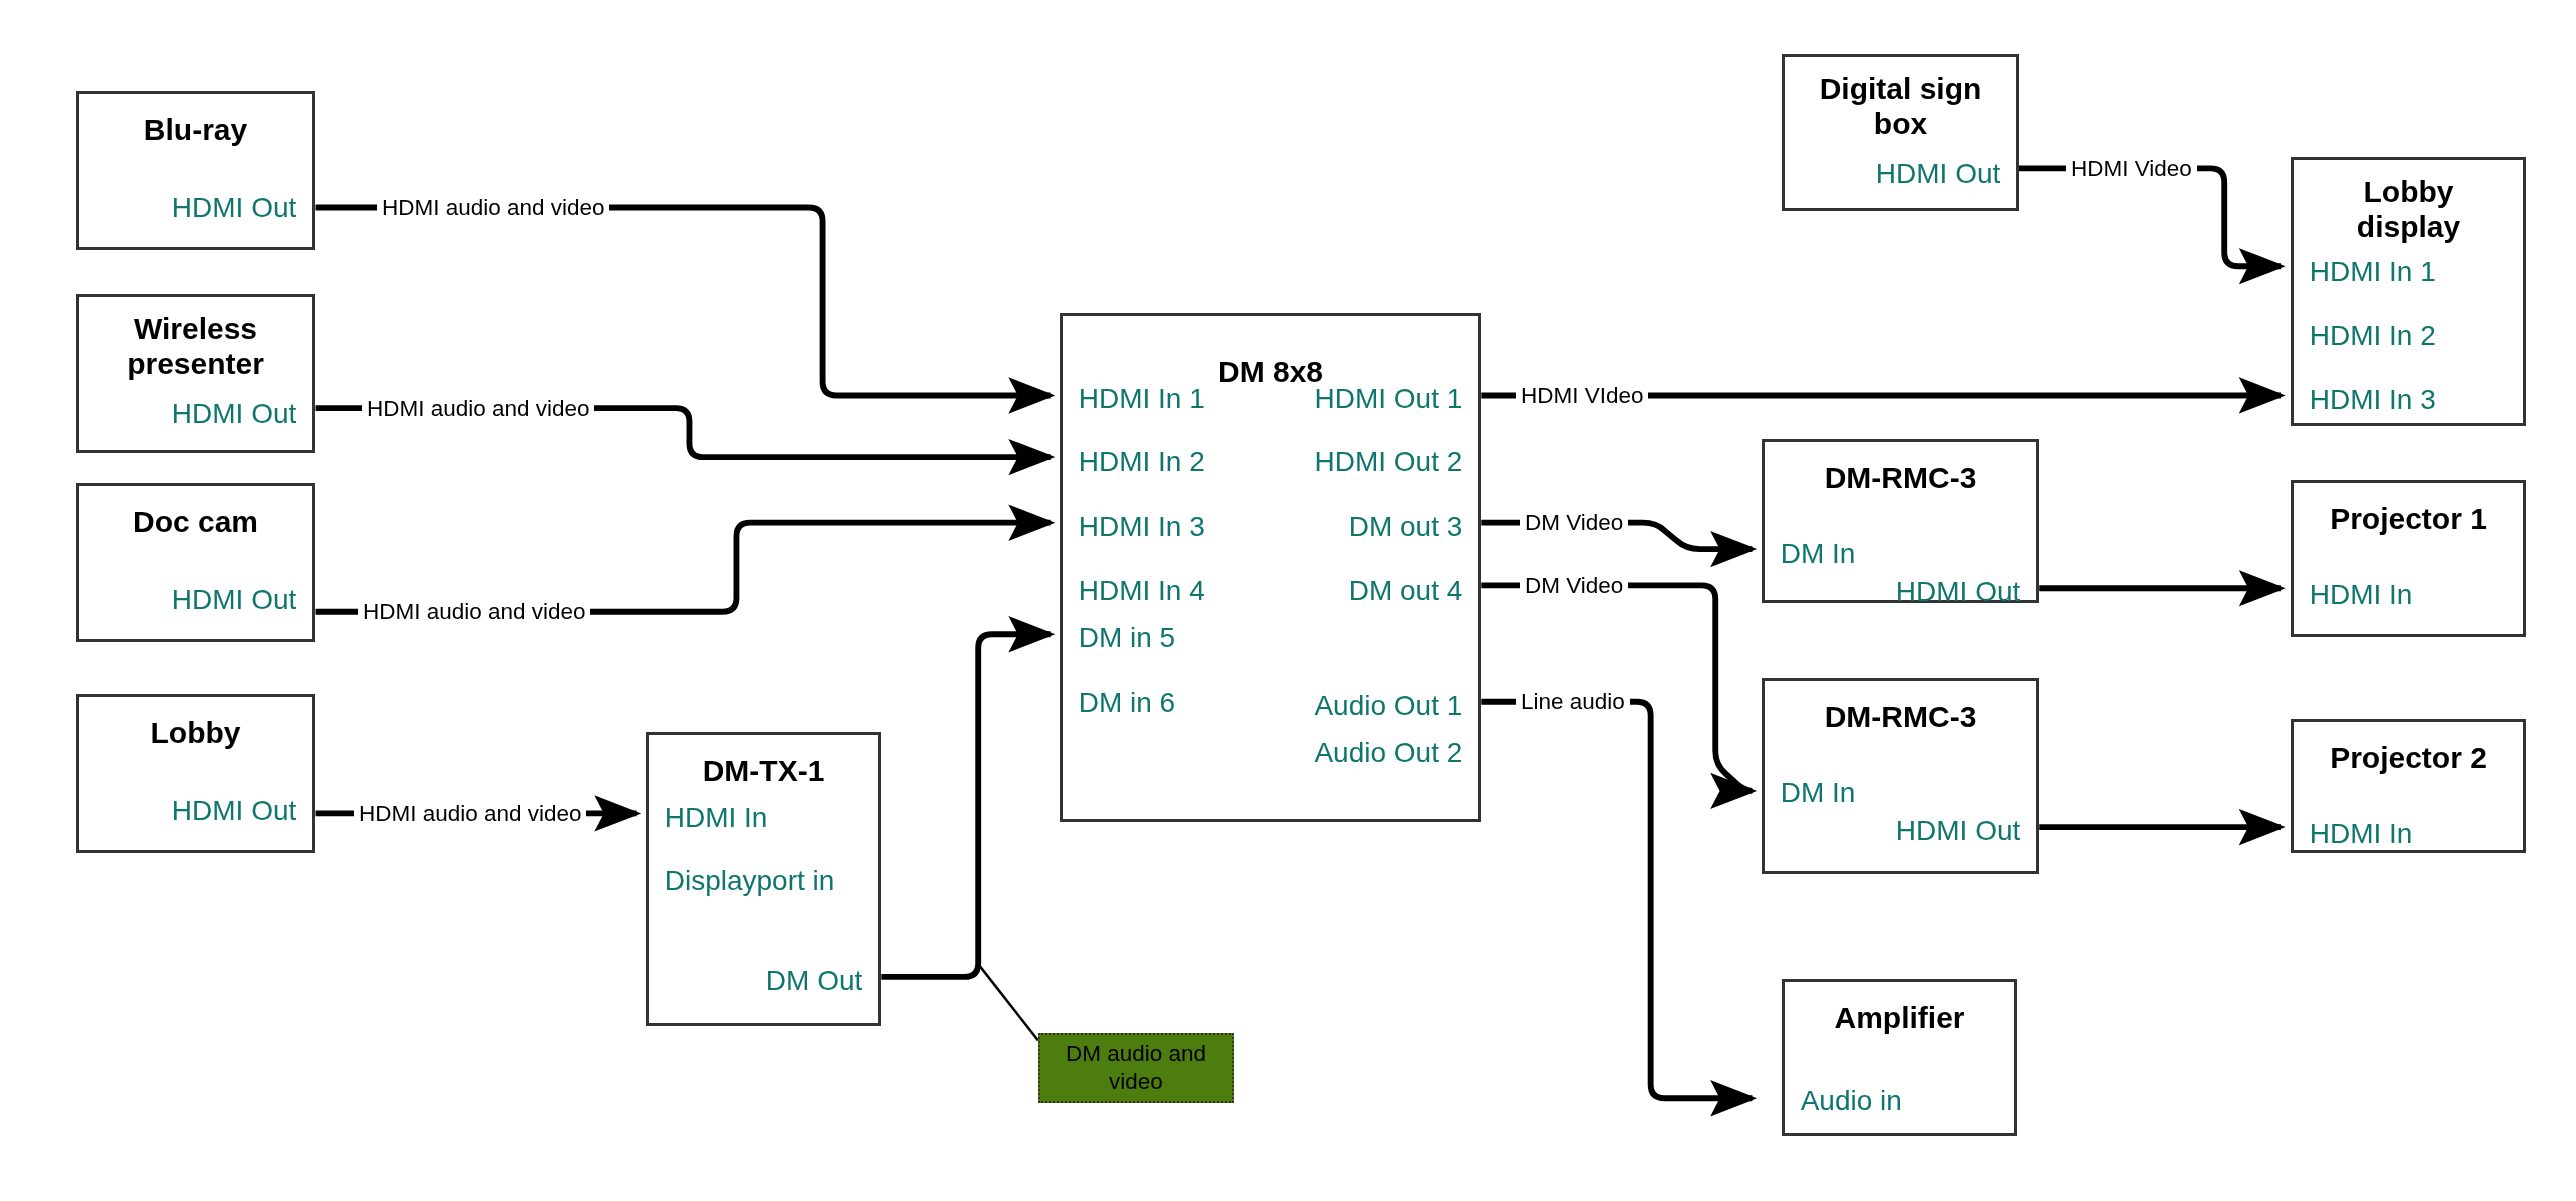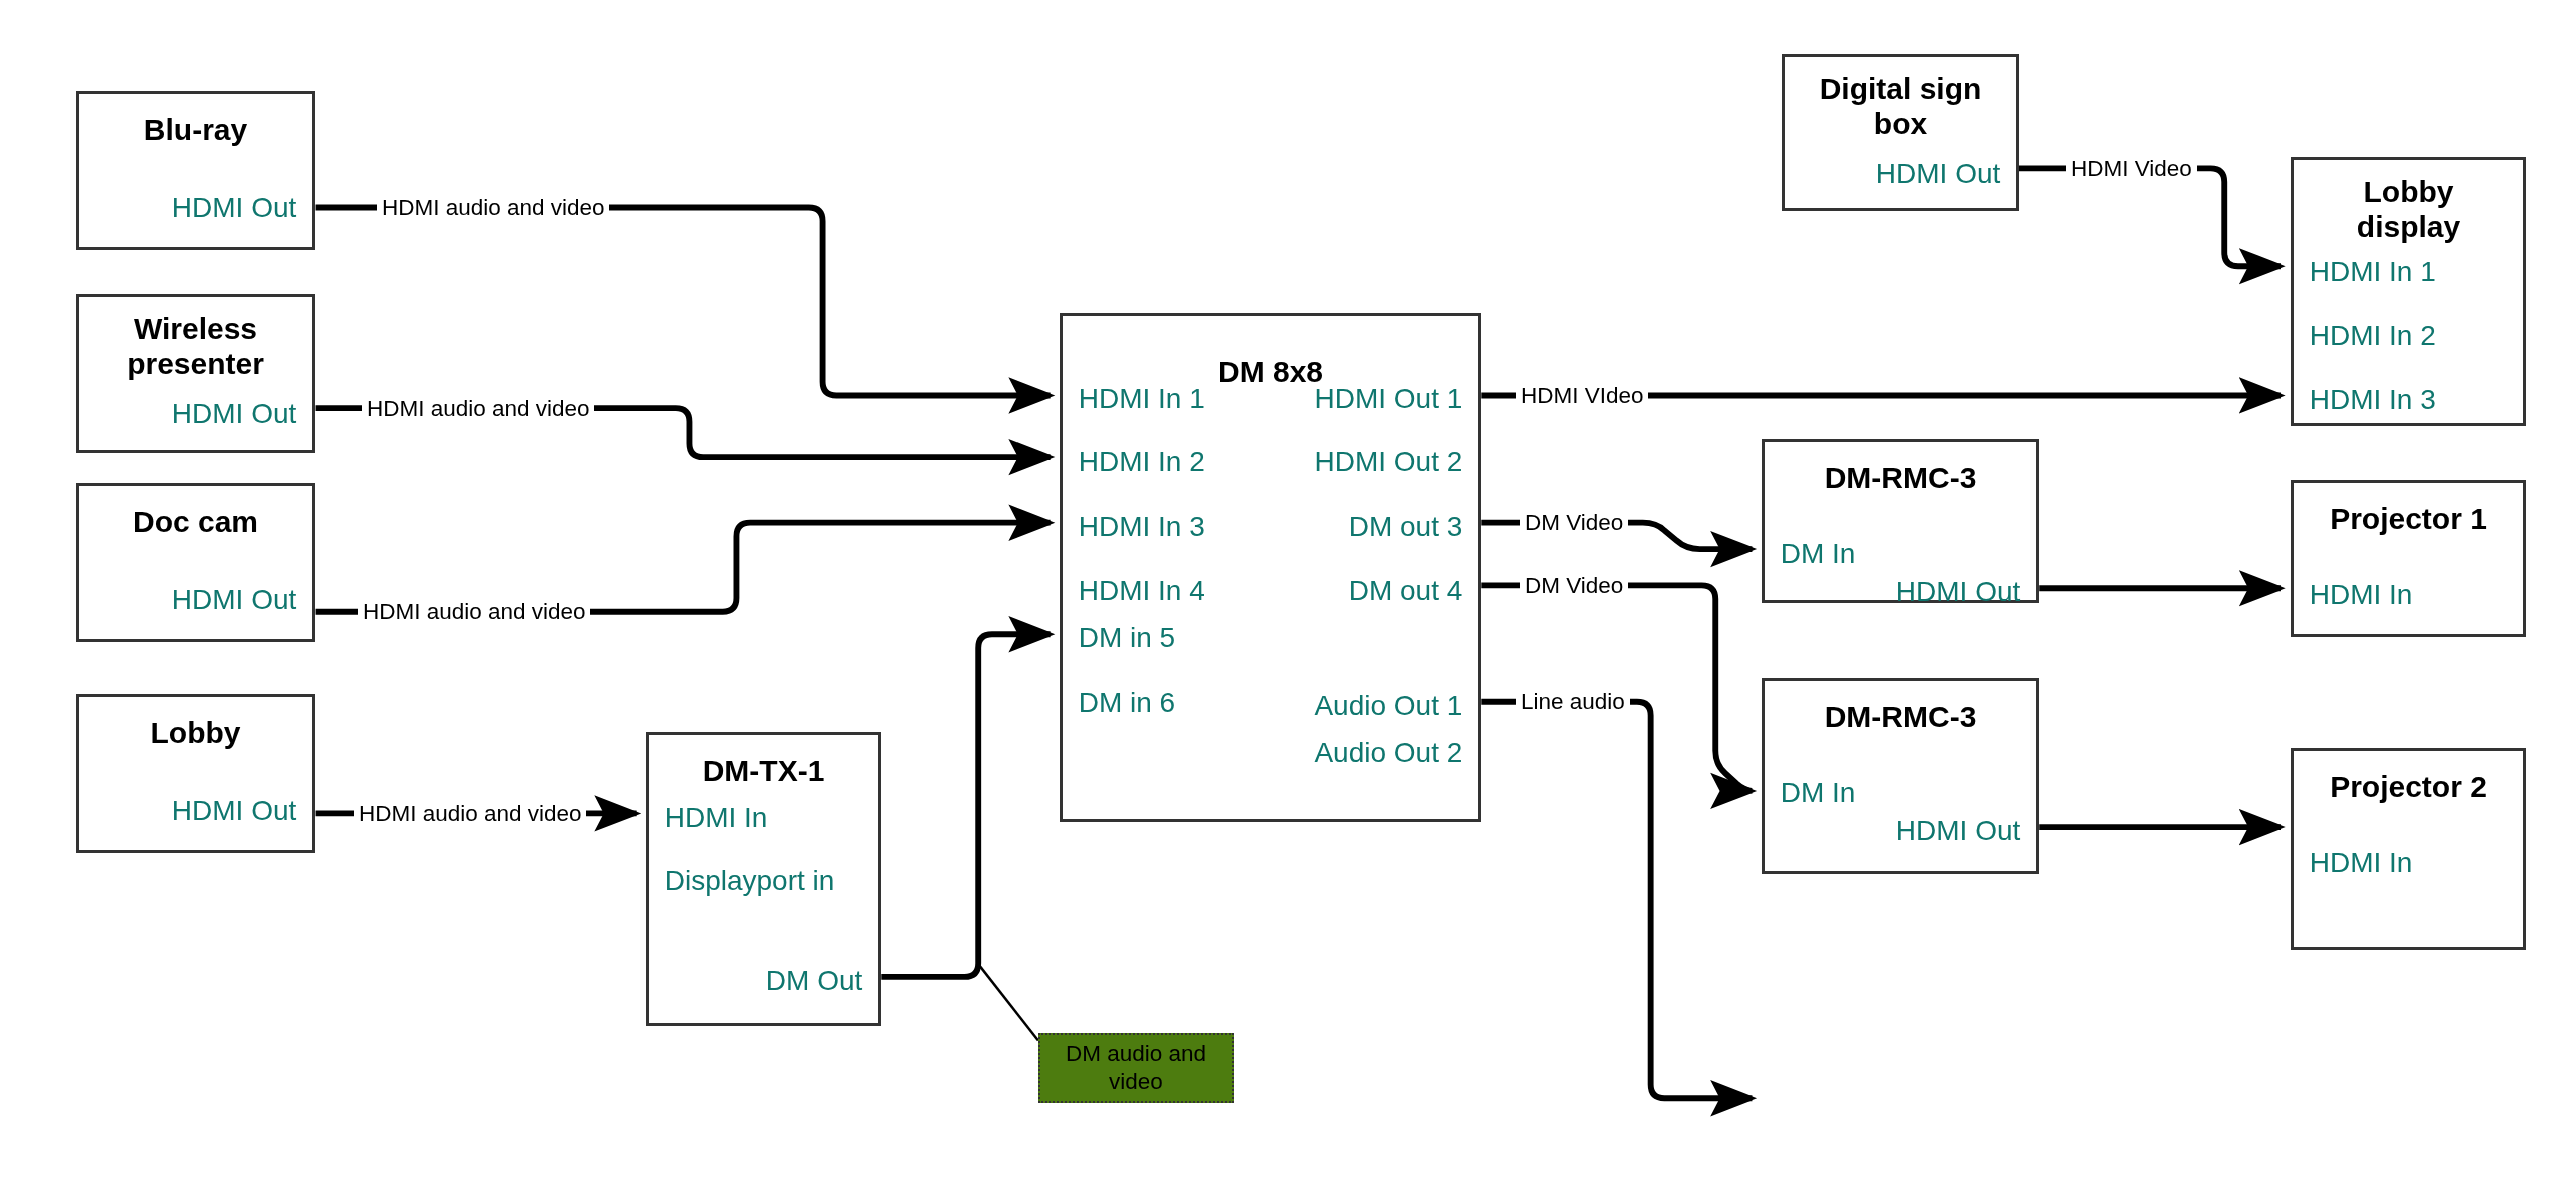--- a/index.html
+++ b/index.html
@@ -185,25 +185,29 @@
     <div class="node-title" style="top:17.6px;">DM-RMC-3</div>
     <div class="port left" style="top:96px;">DM In</div>
     <div class="port right" style="top:134px;">HDMI Out</div>
   </div>
 
   <div class="node" style="left:2291px; top:480px; width:235px; height:157px;">
     <div class="node-title" style="top:17.6px;">Projector 1</div>
     <div class="port left" style="top:96px;">HDMI In</div>
   </div>
 
-  <div class="node" style="left:2291px; top:748px; width:235px; height:202px;">
+  <div class="node" style="left:2291px; top:719px; width:235px; height:134px;">
     <div class="node-title" style="top:17.6px;">Projector 2</div>
     <div class="port left" style="top:96px;">HDMI In</div>
   </div>
 
+  <div class="node" style="left:1782px; top:979px; width:235px; height:157px;">
+    <div class="node-title" style="top:17.6px;">Amplifier</div>
+    <div class="port left" style="top:103px;">Audio in</div>
+  </div>
 
   <div class="wire-label" style="left:377px; top:196px;">HDMI audio and video</div>
 
   <div class="wire-label" style="left:362px; top:397px;">HDMI audio and video</div>
 
   <div class="wire-label" style="left:358px; top:600px;">HDMI audio and video</div>
 
   <div class="wire-label" style="left:354px; top:802px;">HDMI audio and video</div>
 
   <div class="wire-label" style="left:2066px; top:157px;">HDMI Video</div>

